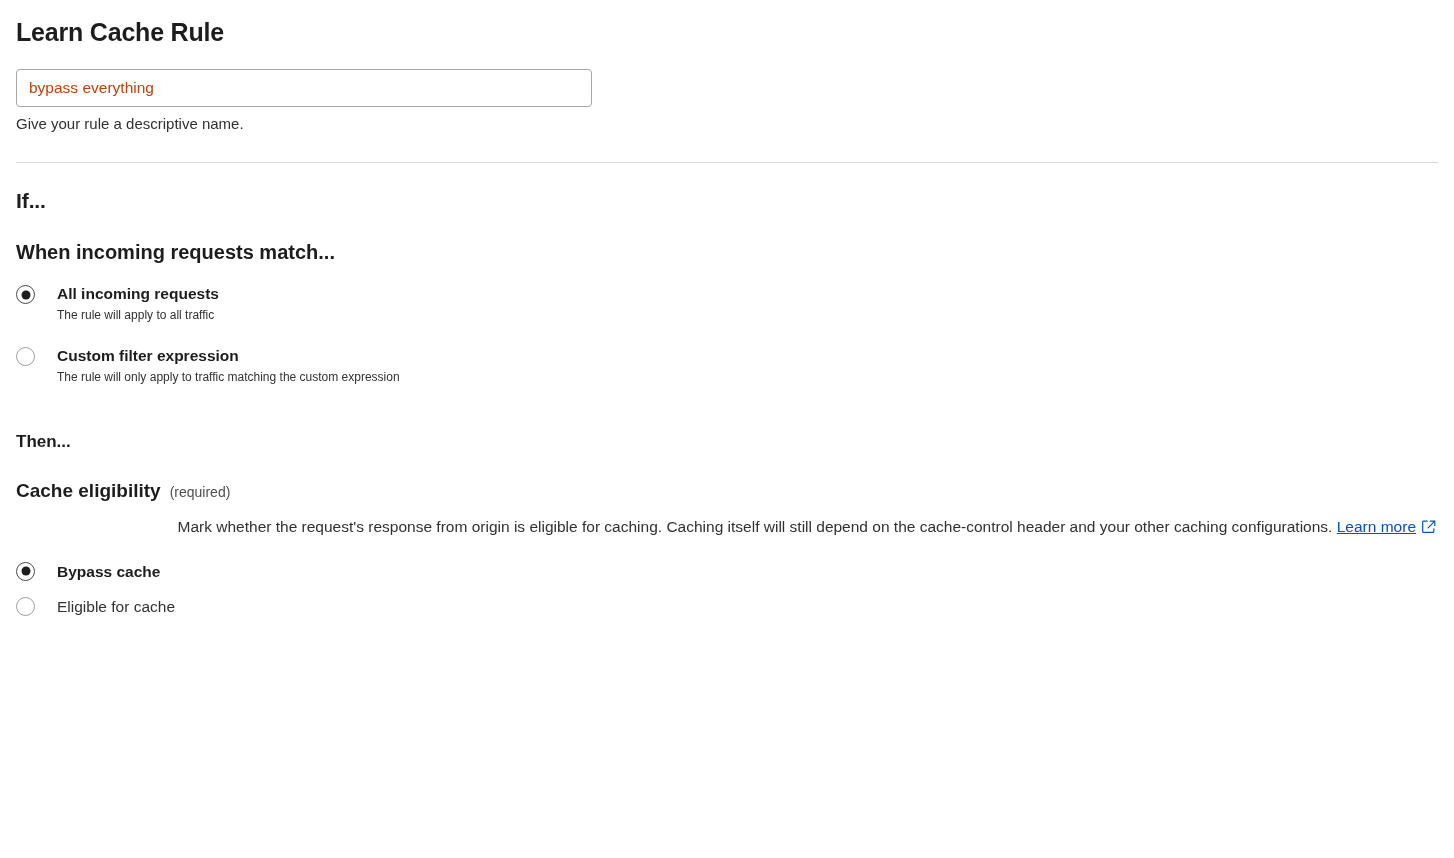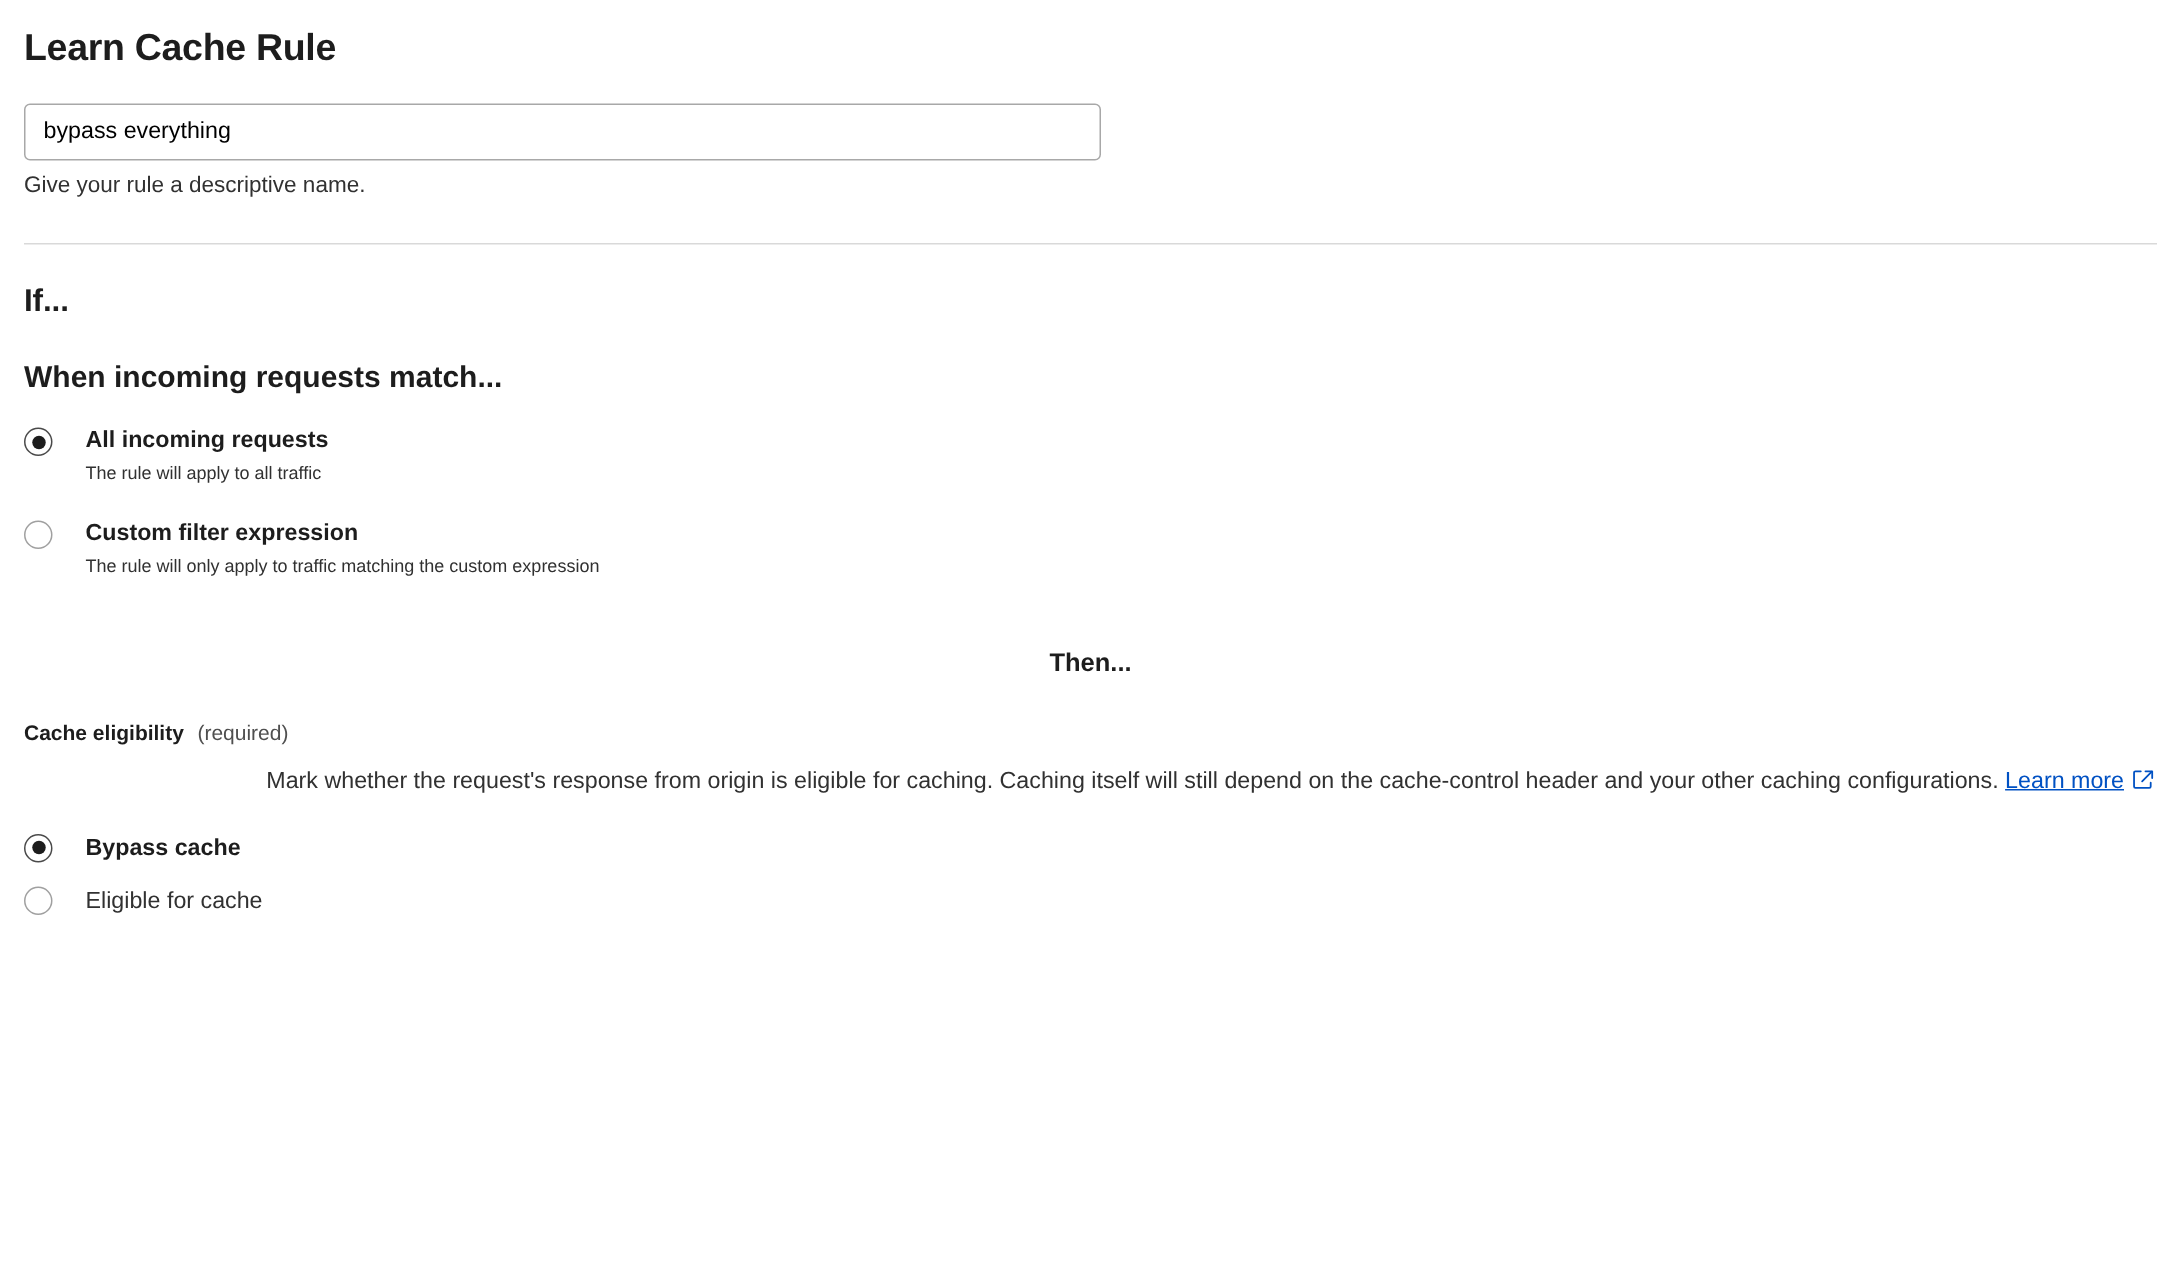--- a/index.html
+++ b/index.html
@@ -24,28 +24,28 @@
     letter-spacing: -0.2px;
     margin: 0 0 22px 0;
     color: #1d1d1d;
   }
   .field-label {
     font-size: 15px;
     color: #313131;
     margin-bottom: 8px;
   }
   .text-input {
-    width: 718px;
+    width: 576px;
     height: 38px;
     border: 1px solid #a8a8a8;
     border-radius: 4px;
     padding: 0 12px;
     font-size: 15.5px;
     font-family: "Liberation Sans", sans-serif;
-    color: #000000;
+    color: #c2410c;
     background: #fff;
     outline: none;
   }
   .help-text {
     font-size: 15px;
     color: #313131;
     margin-top: 8px;
   }
   .divider {
     height: 1px;
@@ -120,29 +120,28 @@
     font-size: 12px;
     color: #313131;
     margin-top: 5px;
     line-height: 1.3;
   }
   .then-heading {
     font-size: 17px;
     font-weight: bold;
     color: #1d1d1d;
     margin: 46px 0 0 0;
-    text-align: center;
   }
   .cache-elig-row {
     display: flex;
     align-items: baseline;
     margin-top: 28px;
   }
   .cache-elig-title {
-    font-size: 14px;
+    font-size: 19px;
     font-weight: bold;
     color: #1d1d1d;
   }
   .cache-elig-required {
     font-size: 14px;
     color: #4f4f4f;
     margin-left: 9px;
   }
   .body-paragraph {
     font-size: 15.5px;

